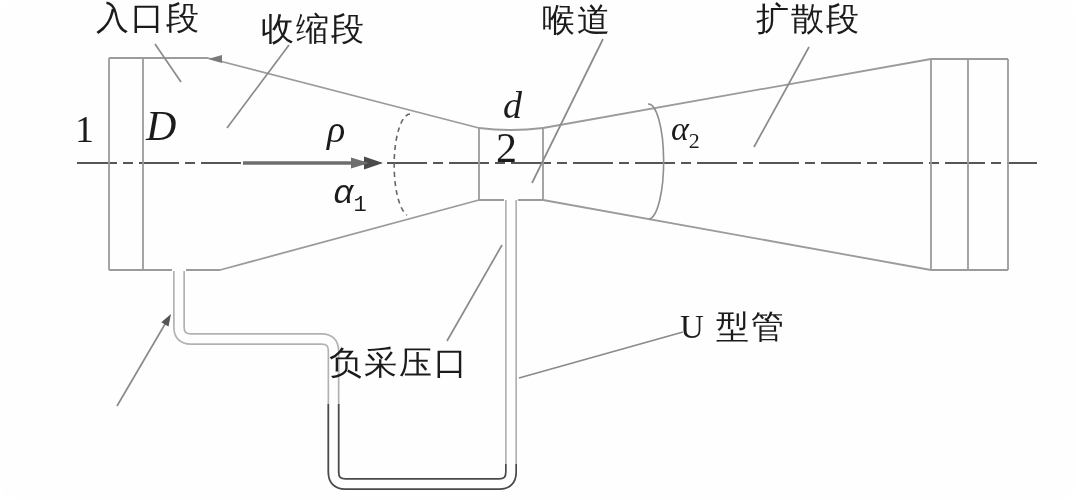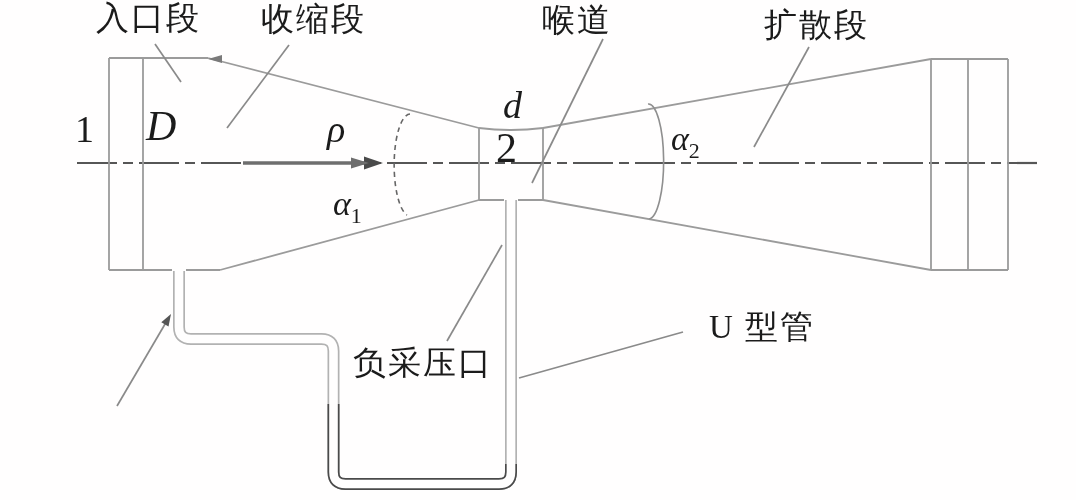--- a/index.html
+++ b/index.html
@@ -1,18 +1,18 @@
 <!DOCTYPE html>
 <html><head>
 <meta charset="utf-8">
 <style>
   html,body{margin:0;padding:0;background:#fff;}
   .stage{
     position:relative;width:1076px;height:500px;background:#fffefe;
-    font-family:"Liberation Serif","DejaVu Serif",serif;overflow:hidden;
+    font-family:"Liberation Serif","DejaVu Serif",serif;overflow:hidden;border-radius:18px;
   }
   .stage svg{position:absolute;left:0;top:0;}
   .lbl{position:absolute;color:#1b1b1b;white-space:nowrap;line-height:1;}
   .cjk{font-size:33px;letter-spacing:2px;}
   .math{font-style:italic;}
   .lbl sub{font-size:22px;font-style:normal;line-height:1;}
 </style>
 </head>
 <body>
 
@@ -68,32 +68,32 @@
     <polygon points="171,314 168.5,326.5 161.3,322.3" fill="#555"></polygon>
 
     <path d="M243,163 L366,163" stroke="#6e6e6e" stroke-width="3.5" fill="none"></path>
     <polygon points="383,163 364,156.5 364,169.5" fill="#4a4a4a"></polygon>
     <polygon points="369,163 351,157.5 351,168.5" fill="#6e6e6e"></polygon>
 
     <polygon points="208,59 222,55 222,63" fill="#7a7a7a"></polygon>
   </svg>
 
   <div class="lbl cjk" style="left:96px;top:2px;">入口段</div>
-  <div class="lbl cjk" style="left:261px;top:3px;">收缩段</div>
+  <div class="lbl cjk" style="left:261px;top:13px;">收缩段</div>
   <div class="lbl cjk" style="left:542px;top:4px;">喉道</div>
-  <div class="lbl cjk" style="left:756px;top:9px;margin-left:8px;">扩散段</div>
+  <div class="lbl cjk" style="left:756px;top:3px;">扩散段</div>
 
   <div class="lbl" style="left:75px;top:110px;font-size:38px;">1</div>
   <div class="lbl math" style="left:146px;top:105px;font-size:42px;">D</div>
   <div class="lbl math" style="left:327px;top:110px;font-size:38px;">ρ</div>
-  <div class="lbl" style="left:333px;top:187px;font-size:34px;">
+  <div class="lbl" style="left:333px;top:177px;font-size:34px;font-family:Liberation Mono, monospace;">
     <span class="math">α</span><sub>1</sub>
   </div>
   <div class="lbl math" style="left:503px;top:86px;font-size:38px;">d</div>
   <div class="lbl" style="left:496px;top:127px;font-size:42px;">2</div>
-  <div class="lbl" style="left:671px;top:122px;font-size:34px;">
+  <div class="lbl" style="left:671px;top:112px;font-size:34px;">
     <span class="math">α</span><sub>2</sub>
   </div>
 
-  <div class="lbl cjk" style="left:353px;top:347px;">负采压口</div>
-  <div class="lbl cjk" style="left:709px;top:311px;">U 型管</div>
+  <div class="lbl cjk" style="left:329px;top:347px;">负采压口</div>
+  <div class="lbl cjk" style="left:680px;top:311px;">U 型管</div>
 
 </div>
 
 </body></html>

